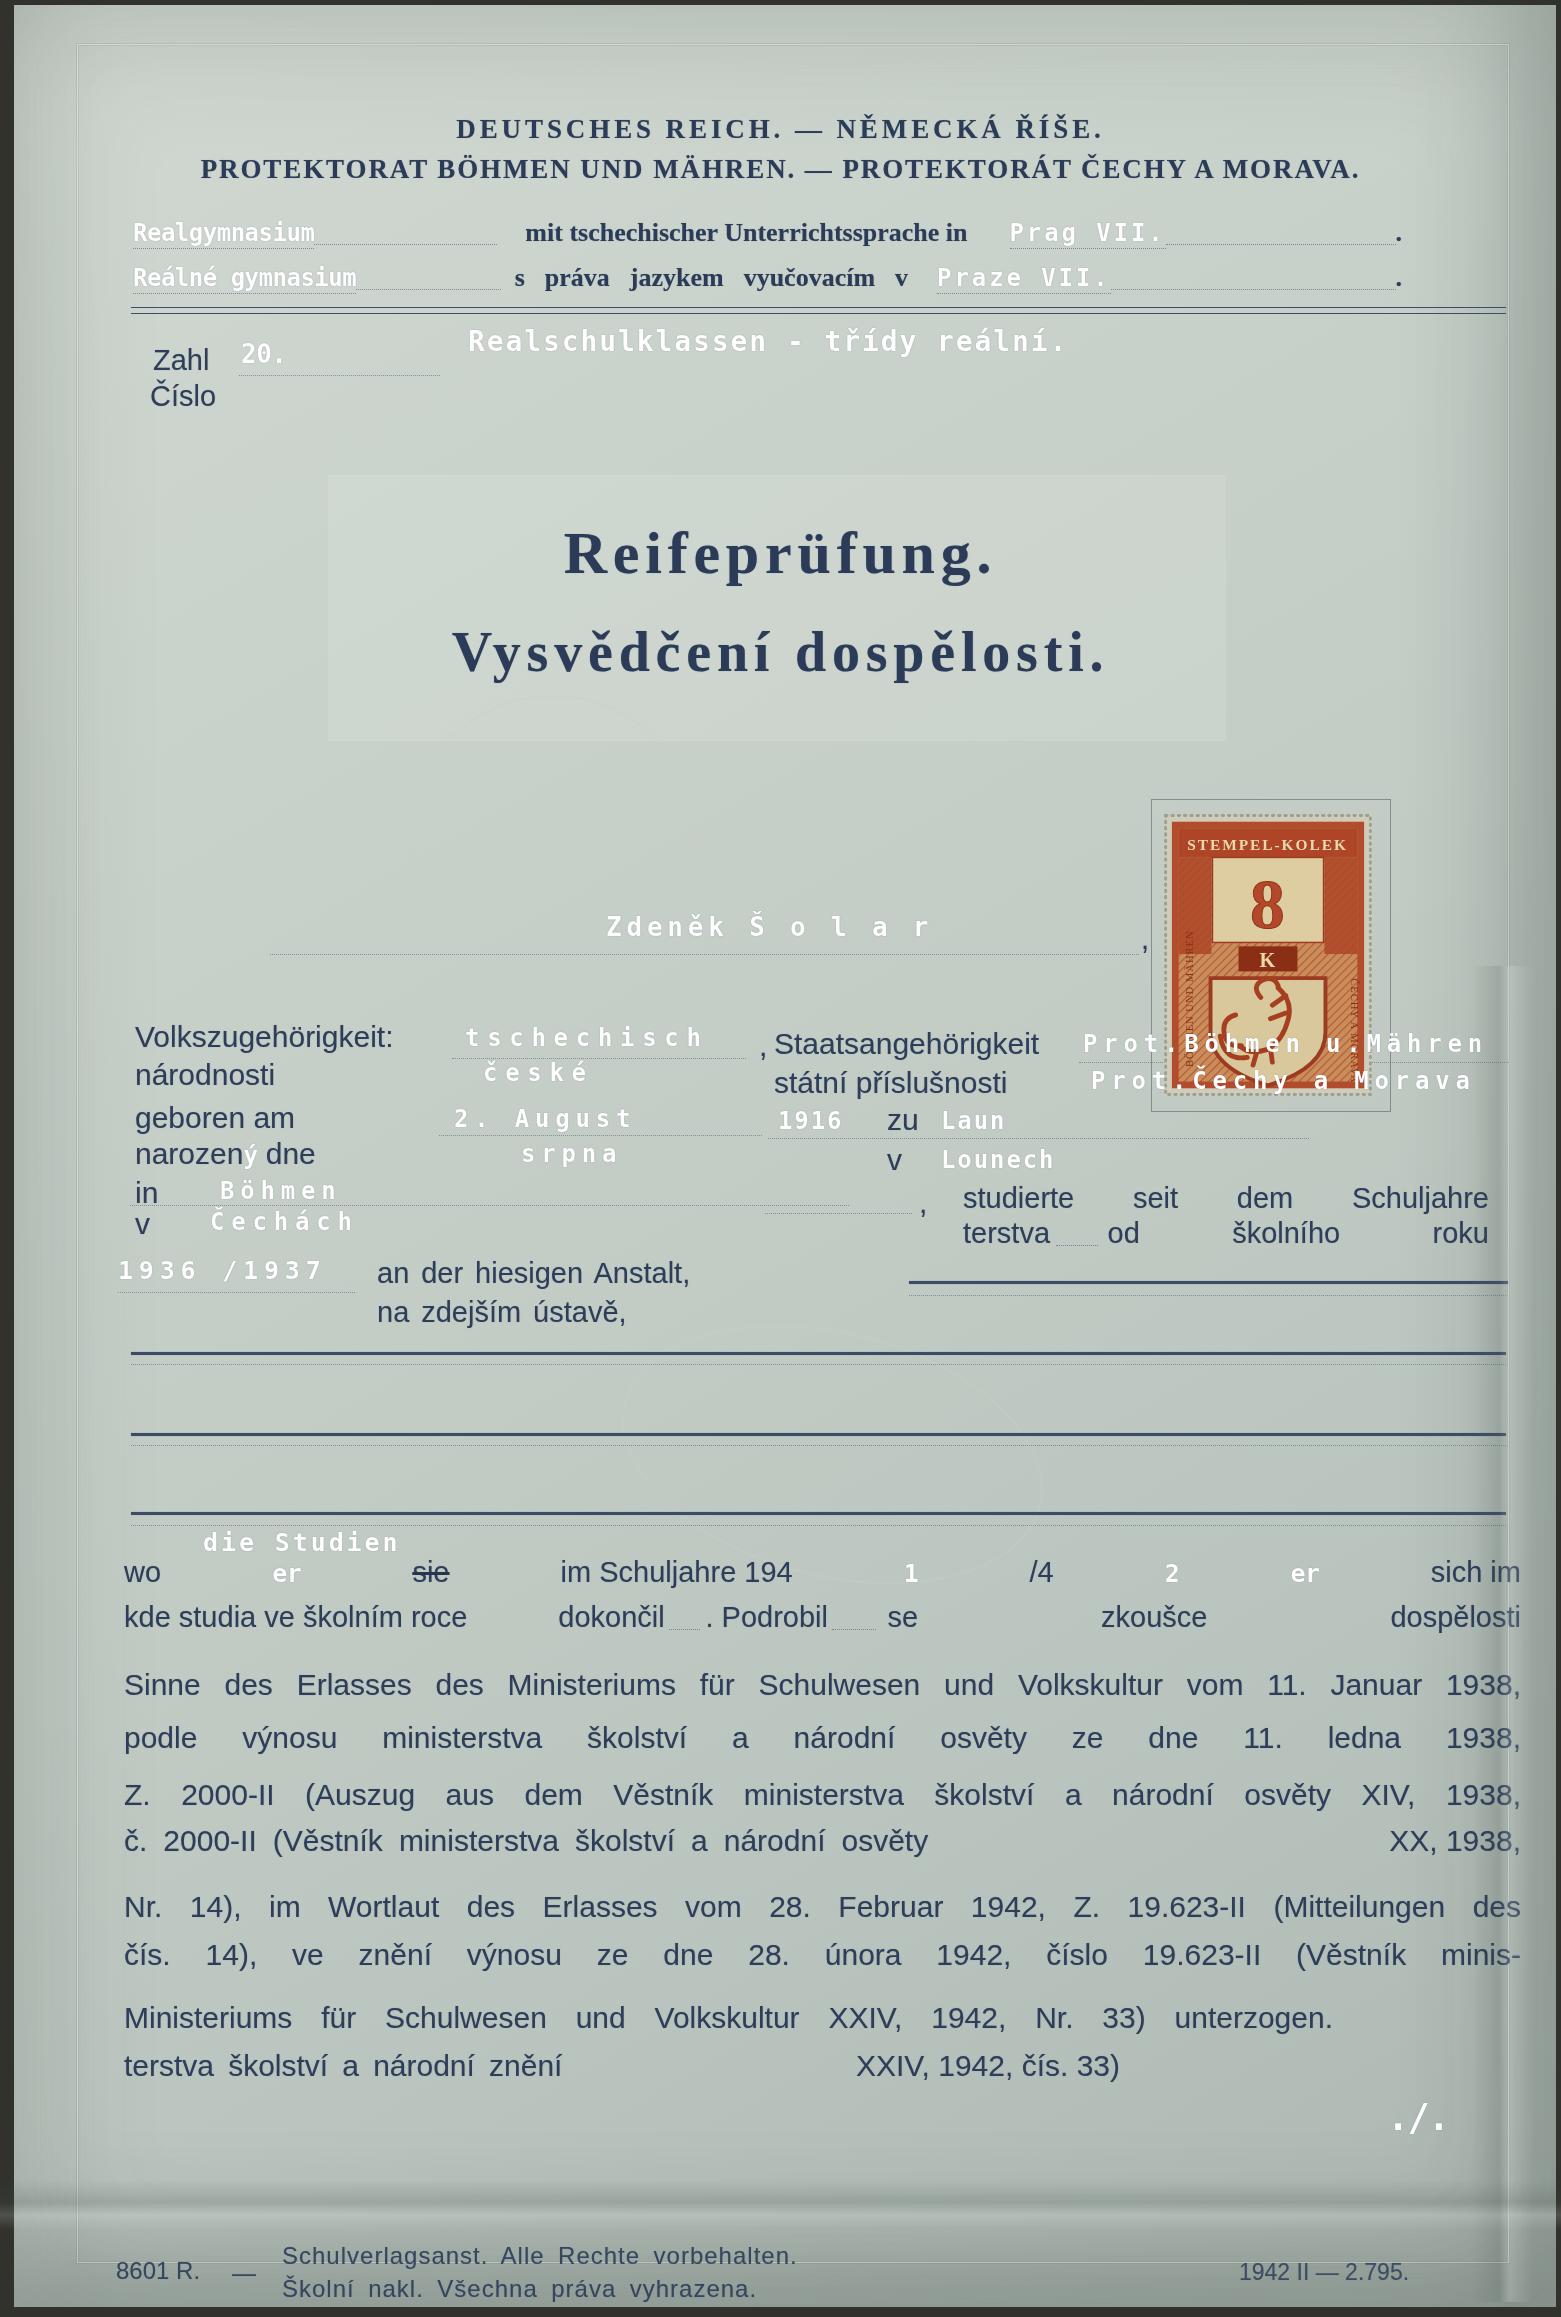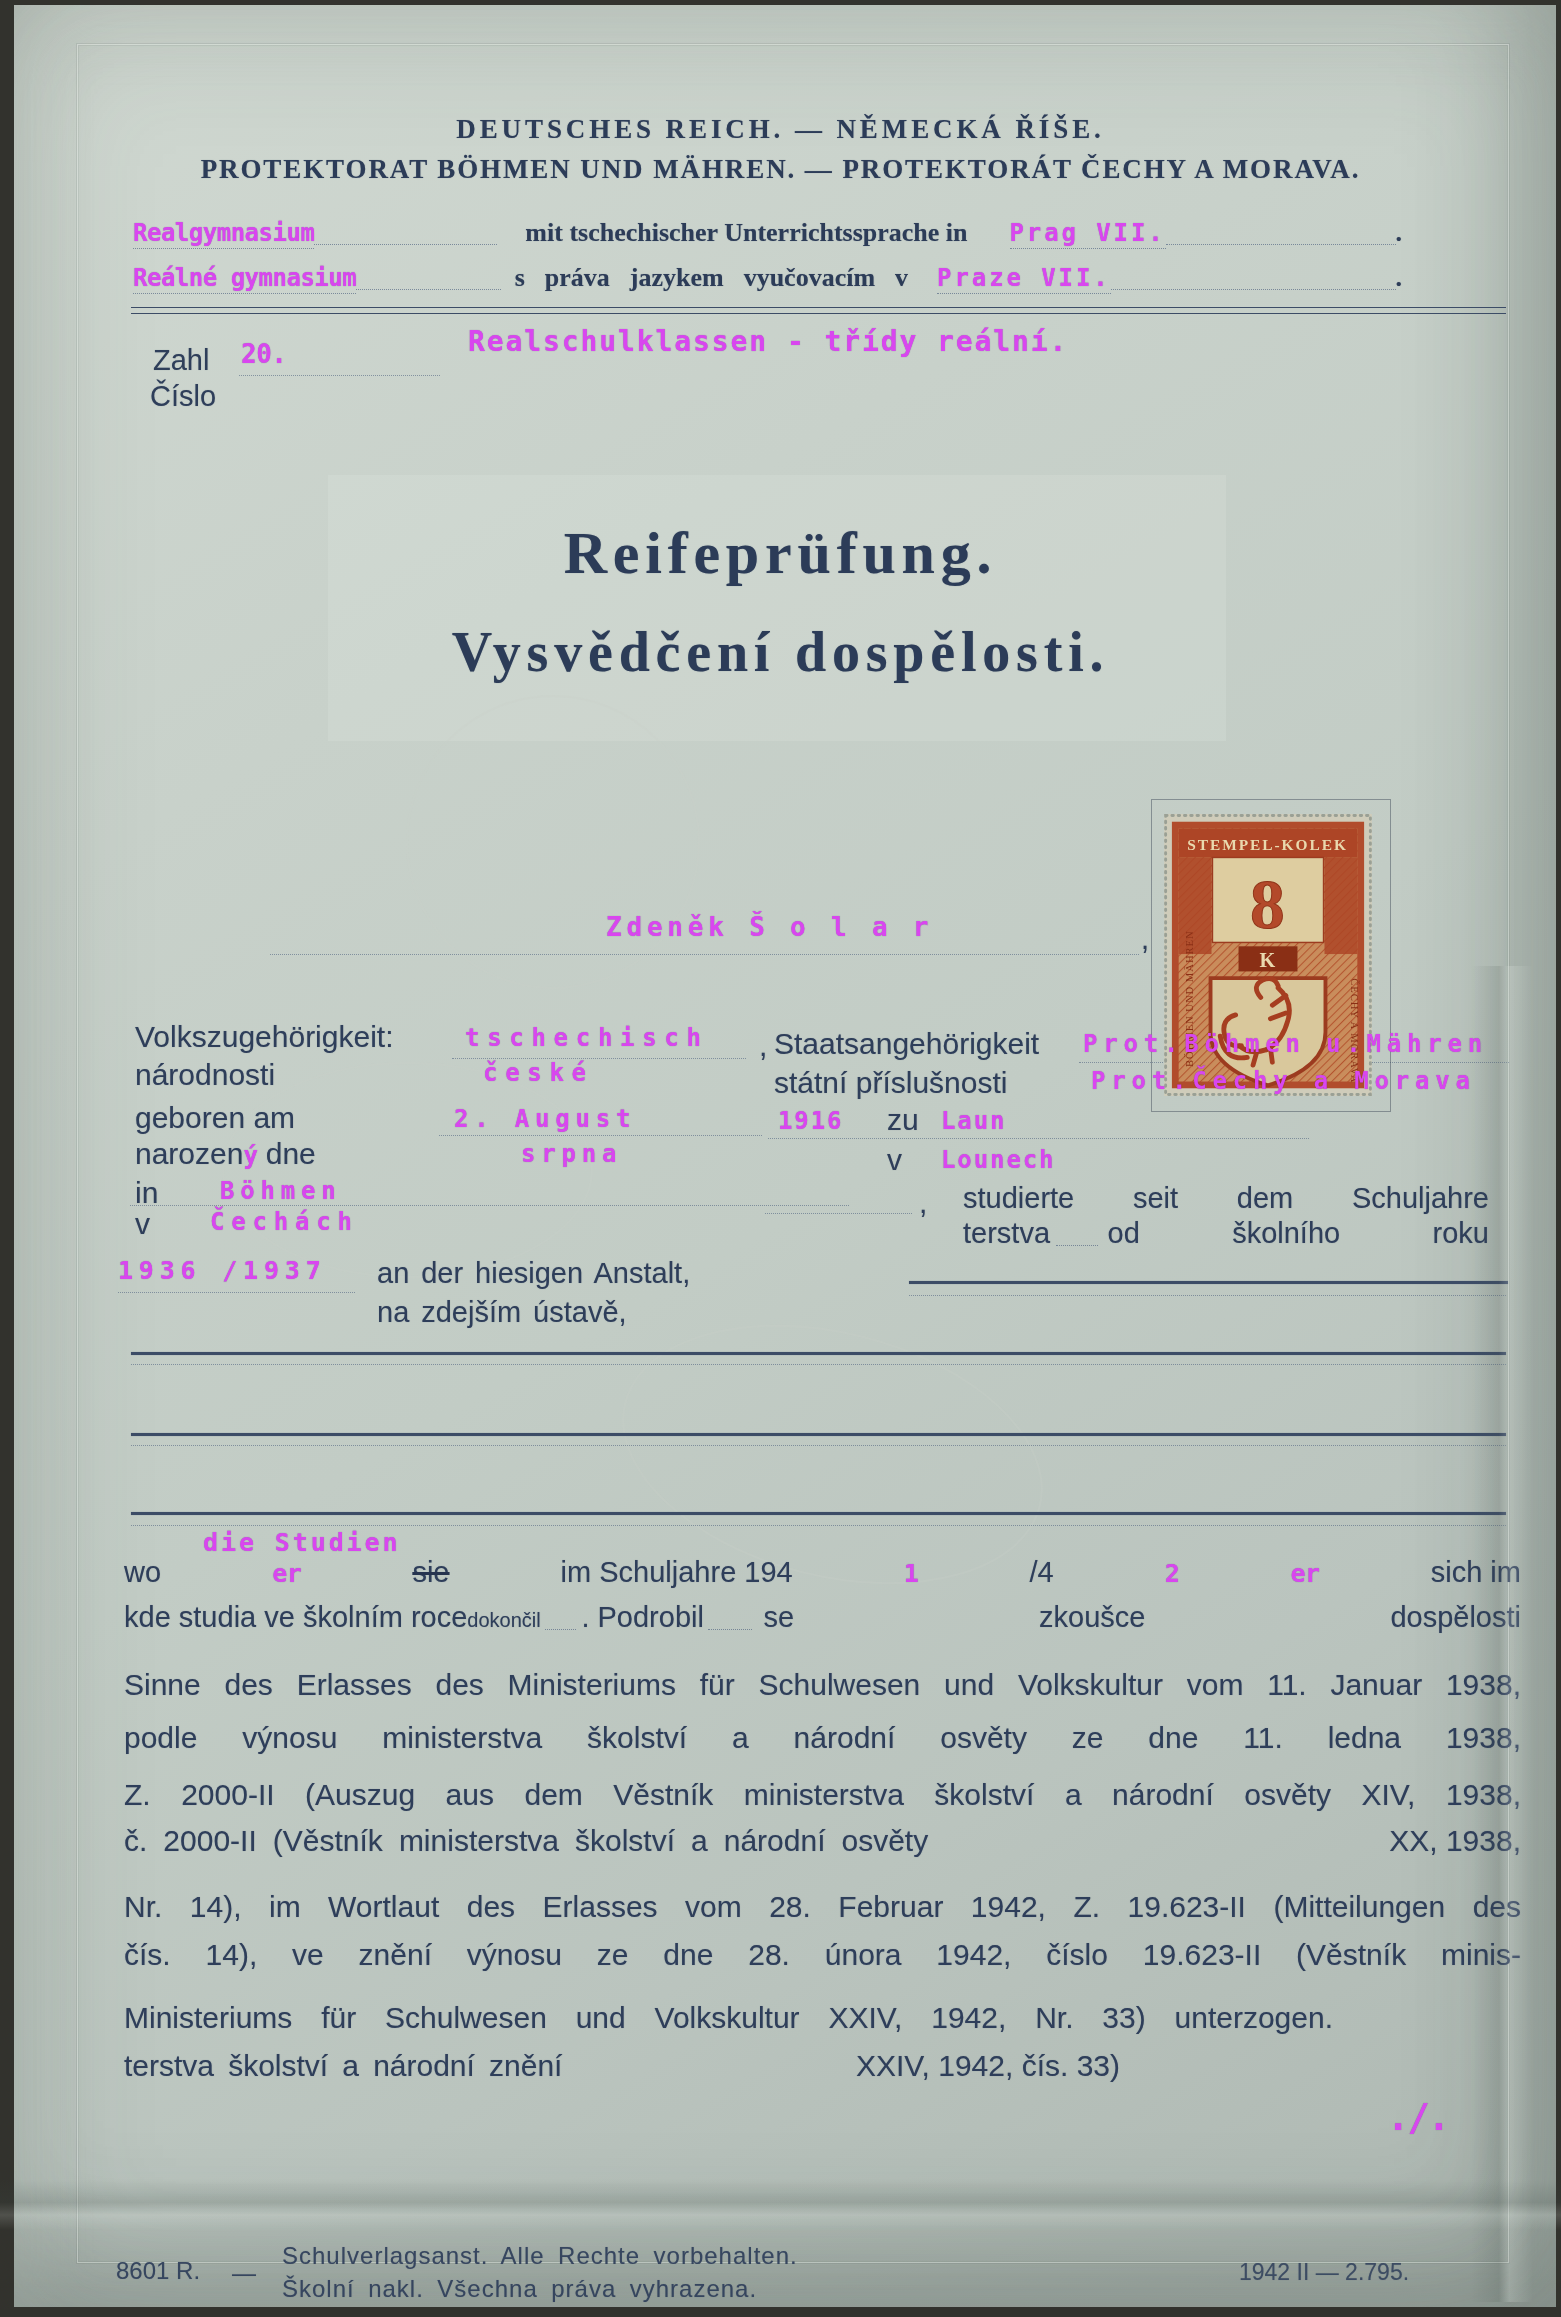--- a/index.html
+++ b/index.html
@@ -8,21 +8,21 @@
   .paper{position:absolute;left:13.5px;top:4.8px;width:1542px;height:2302px;
     background:linear-gradient(150deg,#d0d8d1 0%,#c8d1ca 28%,#c2ccc5 52%,#bac4be 74%,#adb7b1 100%);
     box-shadow:inset 0 0 135px rgba(60,72,66,.28), inset -39px -58px 116px rgba(52,62,57,.22),
                inset 19.3px 19.3px 58px rgba(245,250,245,.25);}
   .frame{position:absolute;left:77px;top:44px;right:52px;bottom:54px;
     border:1.9px solid rgba(236,242,236,.38);box-shadow:0 0 0 1px rgba(92,104,97,.14), inset 0 0 0 1px rgba(92,104,97,.10);
     pointer-events:none;z-index:0}
   .abs{position:absolute;line-height:1.15;white-space:nowrap}
   .serif{font-family:Liberation Sans, sans-serif;color:#2e3e5a;text-shadow:0 0 1px rgba(46,62,90,.35)}
   .serifb{font-family:"Liberation Serif","DejaVu Serif",serif;font-weight:bold;color:#2c3c58;text-shadow:0 0 1px rgba(44,60,88,.4)}
-  .typed{font-family:"DejaVu Sans Mono","Liberation Mono",monospace;font-weight:bold;color:#d946ef;
+  .typed{font-family:"DejaVu Sans Mono","Liberation Mono",monospace;font-weight:bold;color:#ffffff;
          letter-spacing:-0.5px;text-shadow:0 0 1px rgba(32,45,75,.45)}
   .center{left:0;width:1561px;text-align:center}
   .dotu{border-bottom:1.9px dotted rgba(72,92,124,.62)}
   .dotline{position:absolute;height:0;border-bottom:1.9px dotted rgba(72,92,124,.55)}
   .solidline{position:absolute;height:2.9px;background:#3c4c66;box-shadow:0 0 1px rgba(60,76,102,.6)}
   .dblrule{position:absolute;height:4.8px;border-top:1.9px solid #3c4c66;border-bottom:1.9px solid #3c4c66}
   .row{display:flex;align-items:baseline}
   .leader{align-self:flex-end;height:3.9px;margin-bottom:3.9px;border-bottom:1.9px dotted rgba(72,92,124,.62)}
   .jl{text-align:justify;text-align-last:justify;white-space:normal}
   .strike{text-decoration:line-through;text-decoration-thickness:2.9px;text-decoration-color:#26344f}
@@ -184,21 +184,21 @@
   <span class="serif" style="font-size:29px">im Schuljahre 194</span>
   <span class="typed" style="font-size:25px">1</span>
   <span class="serif" style="font-size:29px">/4</span>
   <span class="typed" style="font-size:25px">2</span>
   <span class="typed" style="font-size:25px">er</span>
   <span class="serif" style="font-size:29px">sich im</span>
 </div>
 
 <div class="abs row" style="left:124px;top:1601px;width:1397px">
   <span class="serif" style="font-size:29px">kde studia ve školním roce</span>
-  <span class="serif" style="font-size:20px;">dokončil</span>
+  <span class="serif" style="font-size:29px;margin-left:91px">dokončil</span>
   <span class="leader" style="width:31px;margin-left:3.9px"></span>
   <span class="serif" style="font-size:29px;margin-left:5.8px">. Podrobil</span>
   <span class="leader" style="width:44px;margin-left:3.9px"></span>
   <span class="serif jl" style="font-size:29px;flex:1;margin-left:11.6px;display:block">se zkoušce dospělosti</span>
 </div>
 
 <div class="abs serif jl" style="left:124px;top:1668px;width:1397px;font-size:30px">Sinne des Erlasses des Ministeriums für Schulwesen und Volkskultur vom 11. Januar 1938,</div>
 <div class="abs serif jl" style="left:124px;top:1721px;width:1397px;font-size:30px">podle výnosu ministerstva školství a národní osvěty ze dne 11. ledna 1938,</div>
 <div class="abs serif jl" style="left:124px;top:1778px;width:1397px;font-size:30px">Z. 2000-II (Auszug aus dem Věstník ministerstva školství a národní osvěty XIV, 1938,</div>
 <div class="abs row" style="left:124px;top:1824px;width:1397px;justify-content:space-between">

